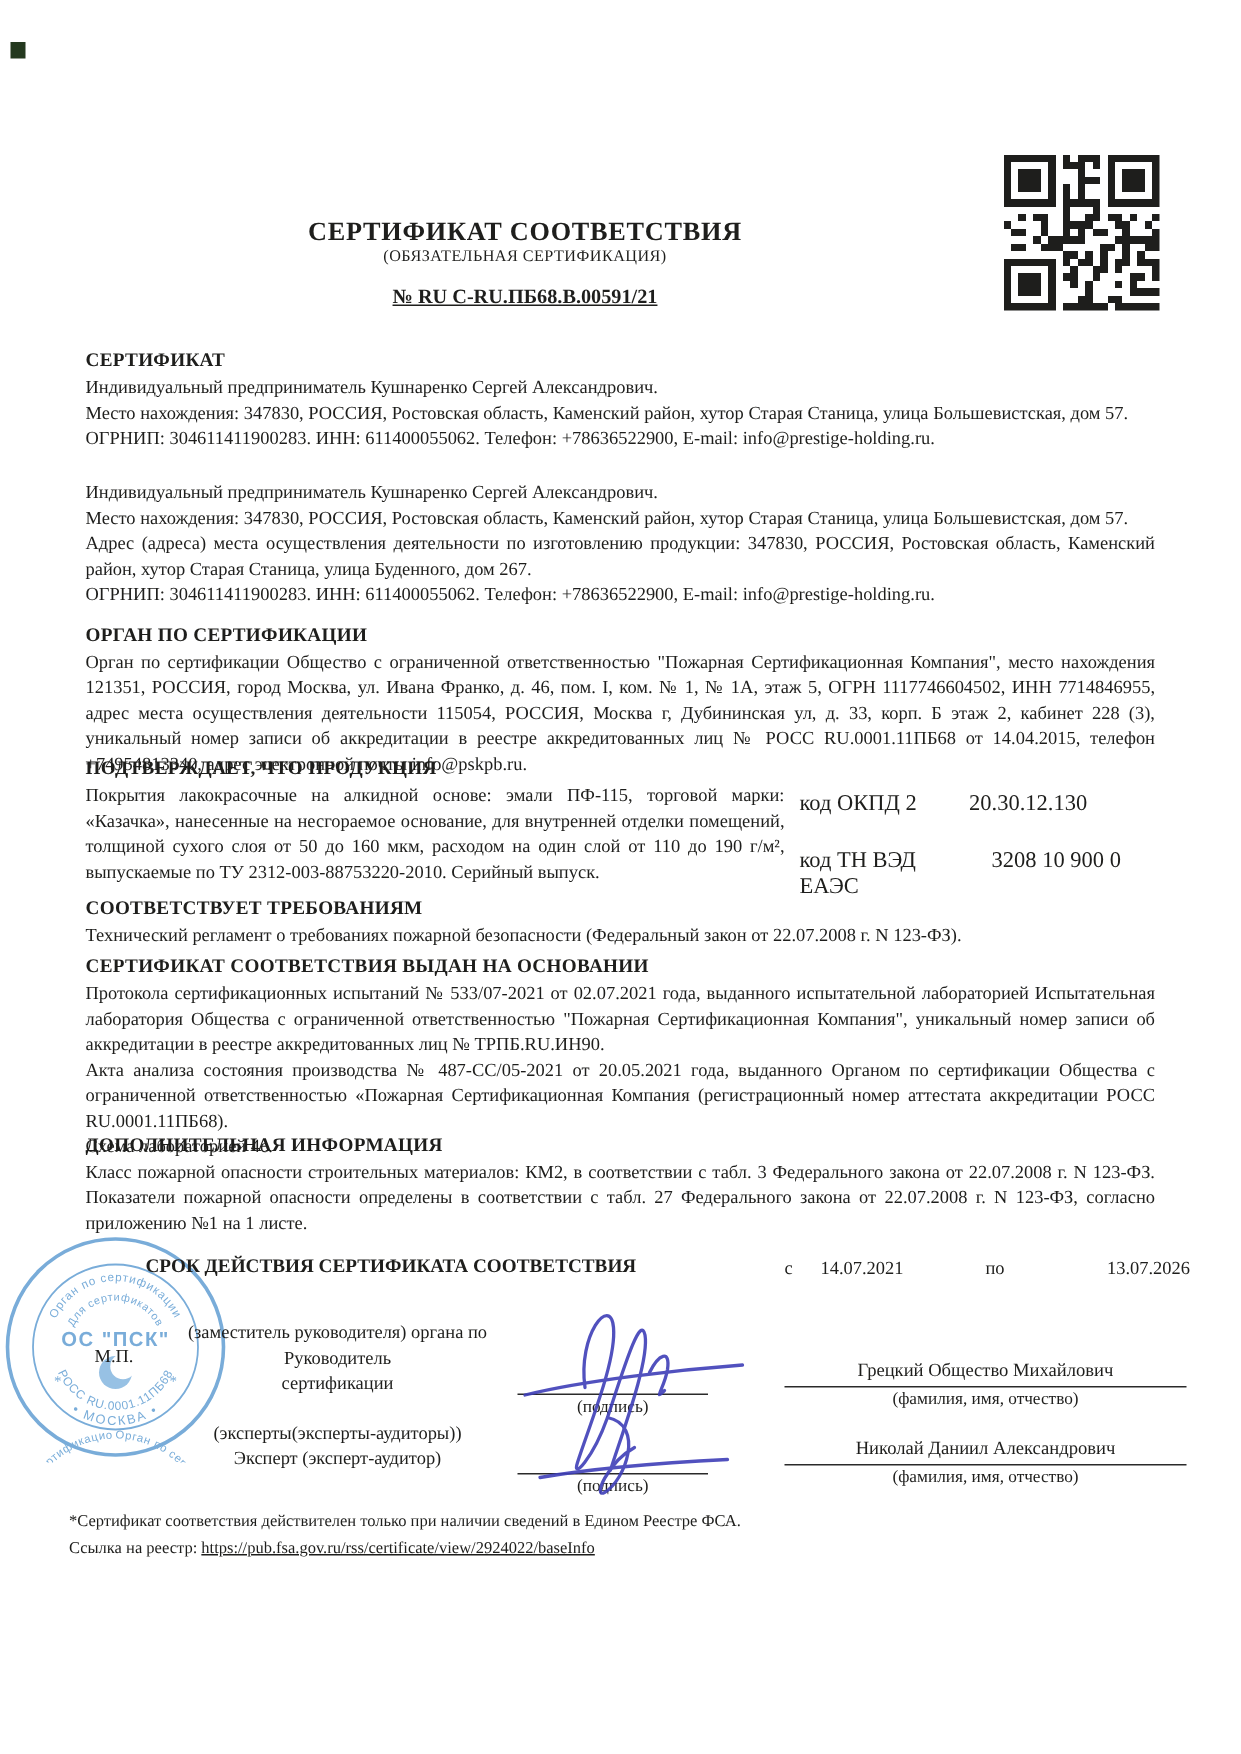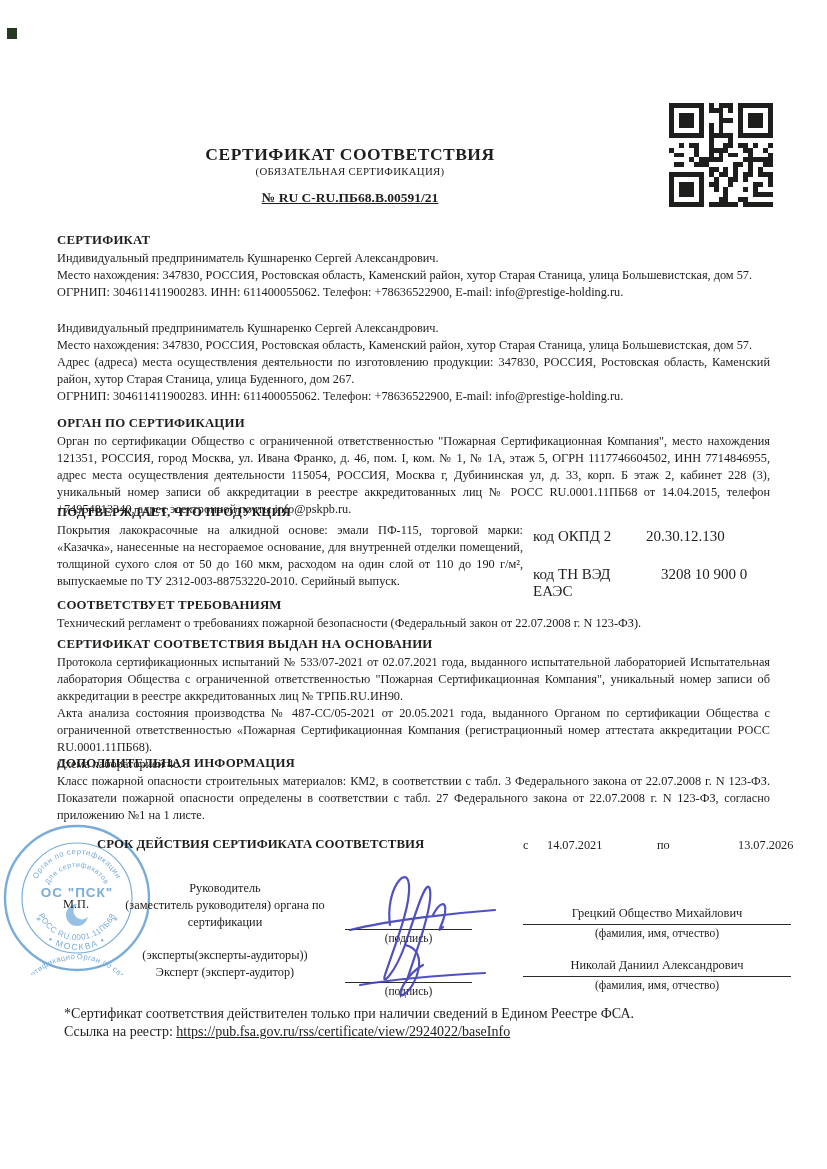--- a/index.html
+++ b/index.html
@@ -28,21 +28,21 @@
   .v-from{left:450px;}
   .v-to-label{left:560px;}
   .v-to{left:641px;}
   .sig-roles{position:absolute;left:85px;width:280px;text-align:center;font-size:12.3px;line-height:17px;}
   .mp{position:absolute;left:63px;top:897px;font-size:12.3px;}
   .sig-line{position:absolute;width:127px;border-top:1.4px solid #2a2a2a;text-align:center;
             font-size:11.5px;padding-top:2px;}
   .sig-name{position:absolute;left:523px;width:268px;text-align:center;font-size:12.4px;}
   .sig-name .nm{border-bottom:1.4px solid #2a2a2a;padding-bottom:3px;}
   .sig-name .cap{font-size:11.5px;padding-top:2px;}
-  .footer{position:absolute;left:64px;top:1005px;width:700px;font-size:14px;line-height:18px;}
+  .footer{position:absolute;left:46px;top:1005px;width:700px;font-size:11px;line-height:18px;}
   .footer a{color:#1e1e1c;text-decoration:underline;}
   .seal{position:absolute;left:0px;top:821px;width:154px;height:154px;opacity:.92;}
   .ink{position:absolute;left:335px;top:855px;width:170px;height:150px;}
 </style>
 </head>
 <body>
 
 <div class="page">
 
   <div class="corner-mark"></div>
@@ -280,22 +280,22 @@
     <h2>СРОК ДЕЙСТВИЯ СЕРТИФИКАТА СООТВЕТСТВИЯ</h2>
     <span class="v-from-label">с</span>
     <span class="v-from">14.07.2021</span>
     <span class="v-to-label">по</span>
     <span class="v-to">13.07.2026</span>
   </div>
 
   <span class="mp">М.П.</span>
 
   <div class="sig-roles" style="top:880px">
+    <div>(заместитель руководителя) органа по</div>
     <div>Руководитель</div>
-    <div>(заместитель руководителя) органа по</div>
     <div>сертификации</div>
   </div>
 
   <div class="sig-roles" style="top:947px">
     <div>(эксперты(эксперты-аудиторы))</div>
     <div>Эксперт (эксперт-аудитор)</div>
   </div>
 
   <div class="sig-line" style="left:345px;top:929px">
     <span>(подпись)</span>

